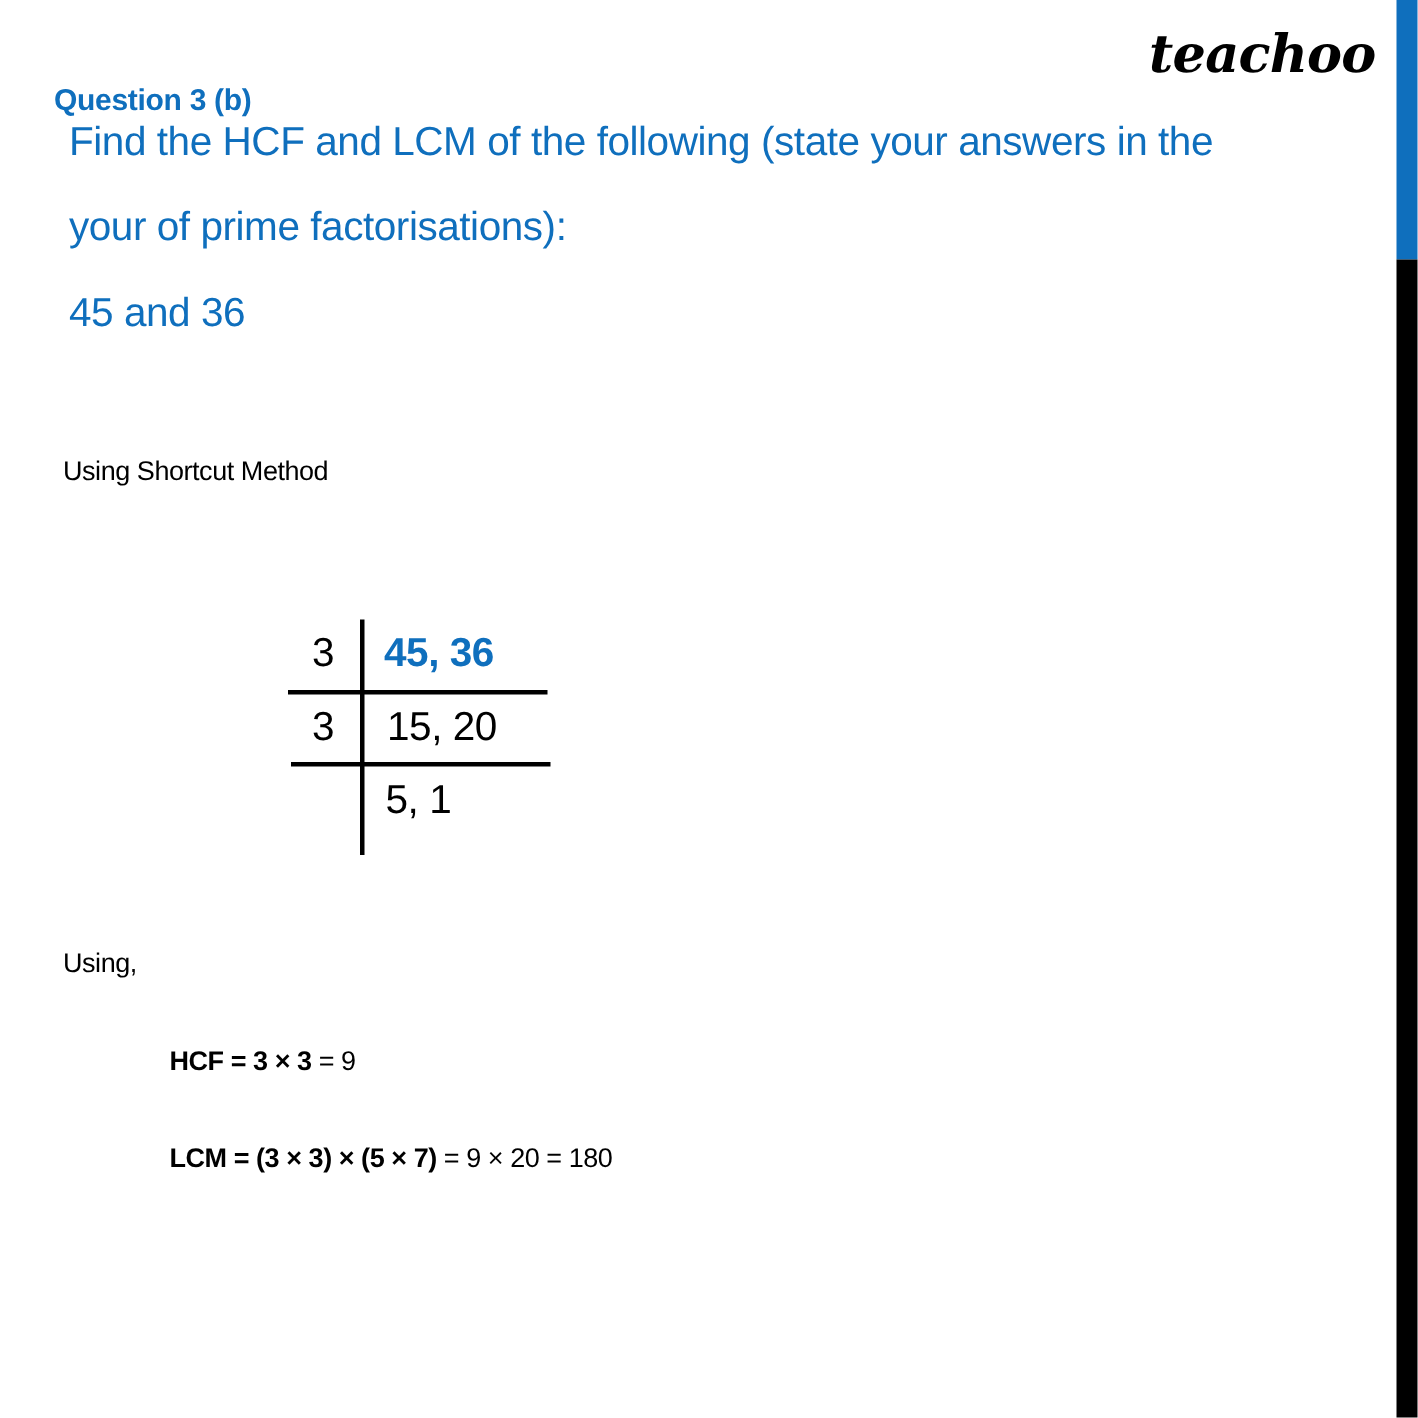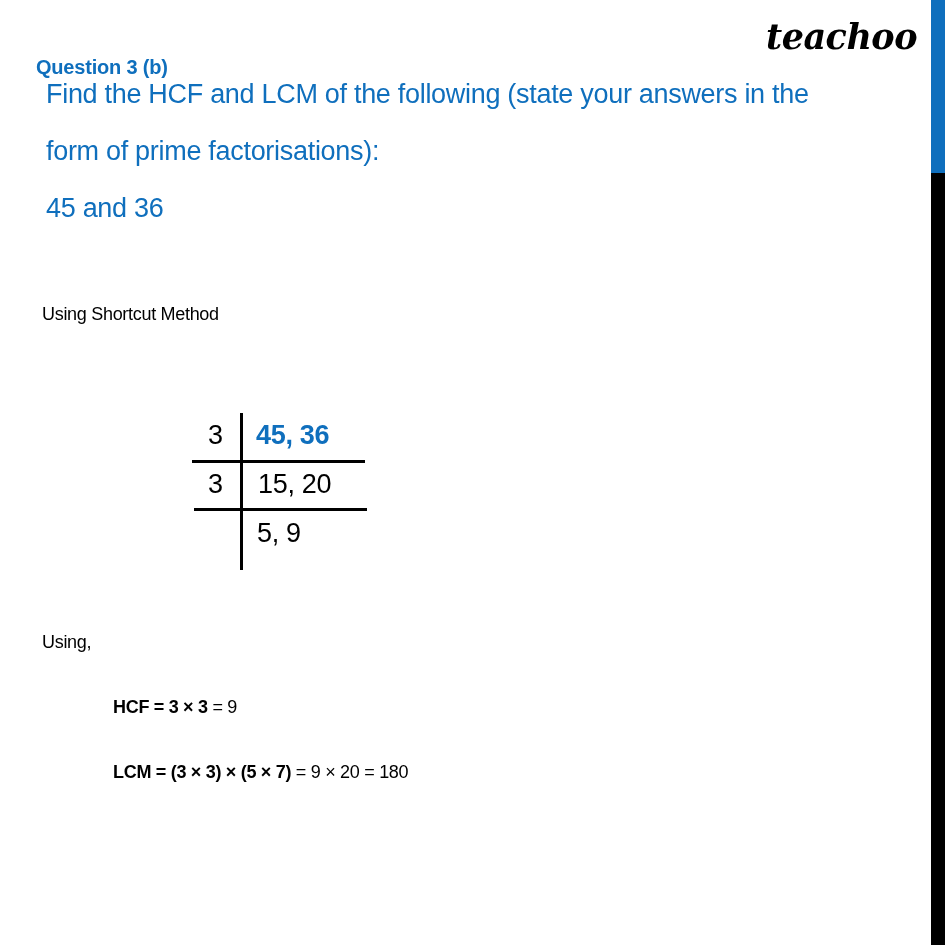--- a/index.html
+++ b/index.html
@@ -64,41 +64,41 @@
     }
     .bold { font-weight: bold; }
   </style>
 </head>
 <body>
 
 <div class="abs q-title blue">Question 3 (b)</div>
 <div class="abs logo">teachoo</div>
 
 <div class="abs q-line blue" style="top:79px;">Find the HCF and LCM of the following (state your answers in the</div>
-<div class="abs q-line blue" style="top:136px;">form of prime factorisations):</div>
+<div class="abs q-line blue" style="top:136px;">your of prime factorisations):</div>
 <div class="abs q-line blue" style="top:193px;">45 and 36</div>
 
 <div class="abs sidebar-blue"></div>
 <div class="abs sidebar-black"></div>
 
 <div class="abs body-text" style="left:42px; top:304px;">Using Shortcut Method</div>
 
 <div>
   <div class="vline"></div>
   <div class="hline" style="left:192px; top:460px; width:173px;"></div>
   <div class="hline" style="left:194px; top:508px; width:173px;"></div>
 
   <div class="abs cell" style="left:208px; top:420px;">3</div>
   <div class="abs cell bold blue" style="left:256px; top:420px;">45, 36</div>
 
   <div class="abs cell" style="left:208px; top:469px;">3</div>
   <div class="abs cell" style="left:258px; top:469px;">15, 20</div>
 
   <div class="abs cell" style="left:208px; top:518px;"></div>
-  <div class="abs cell" style="left:257px; top:518px;">5, 9</div>
+  <div class="abs cell" style="left:257px; top:518px;">5, 1</div>
 </div>
 
 <div class="abs body-text" style="left:42px; top:632px;">Using,</div>
 
 <div class="abs body-text" style="left:113px; top:697px;">
   <span class="bold">HCF = 3 × 3</span><span> = 9</span>
 </div>
 
 <div class="abs body-text" style="left:113px; top:762px;">
   <span class="bold">LCM = (3 × 3) × (5 × 7)</span><span> = 9 × 20 = 180</span>

